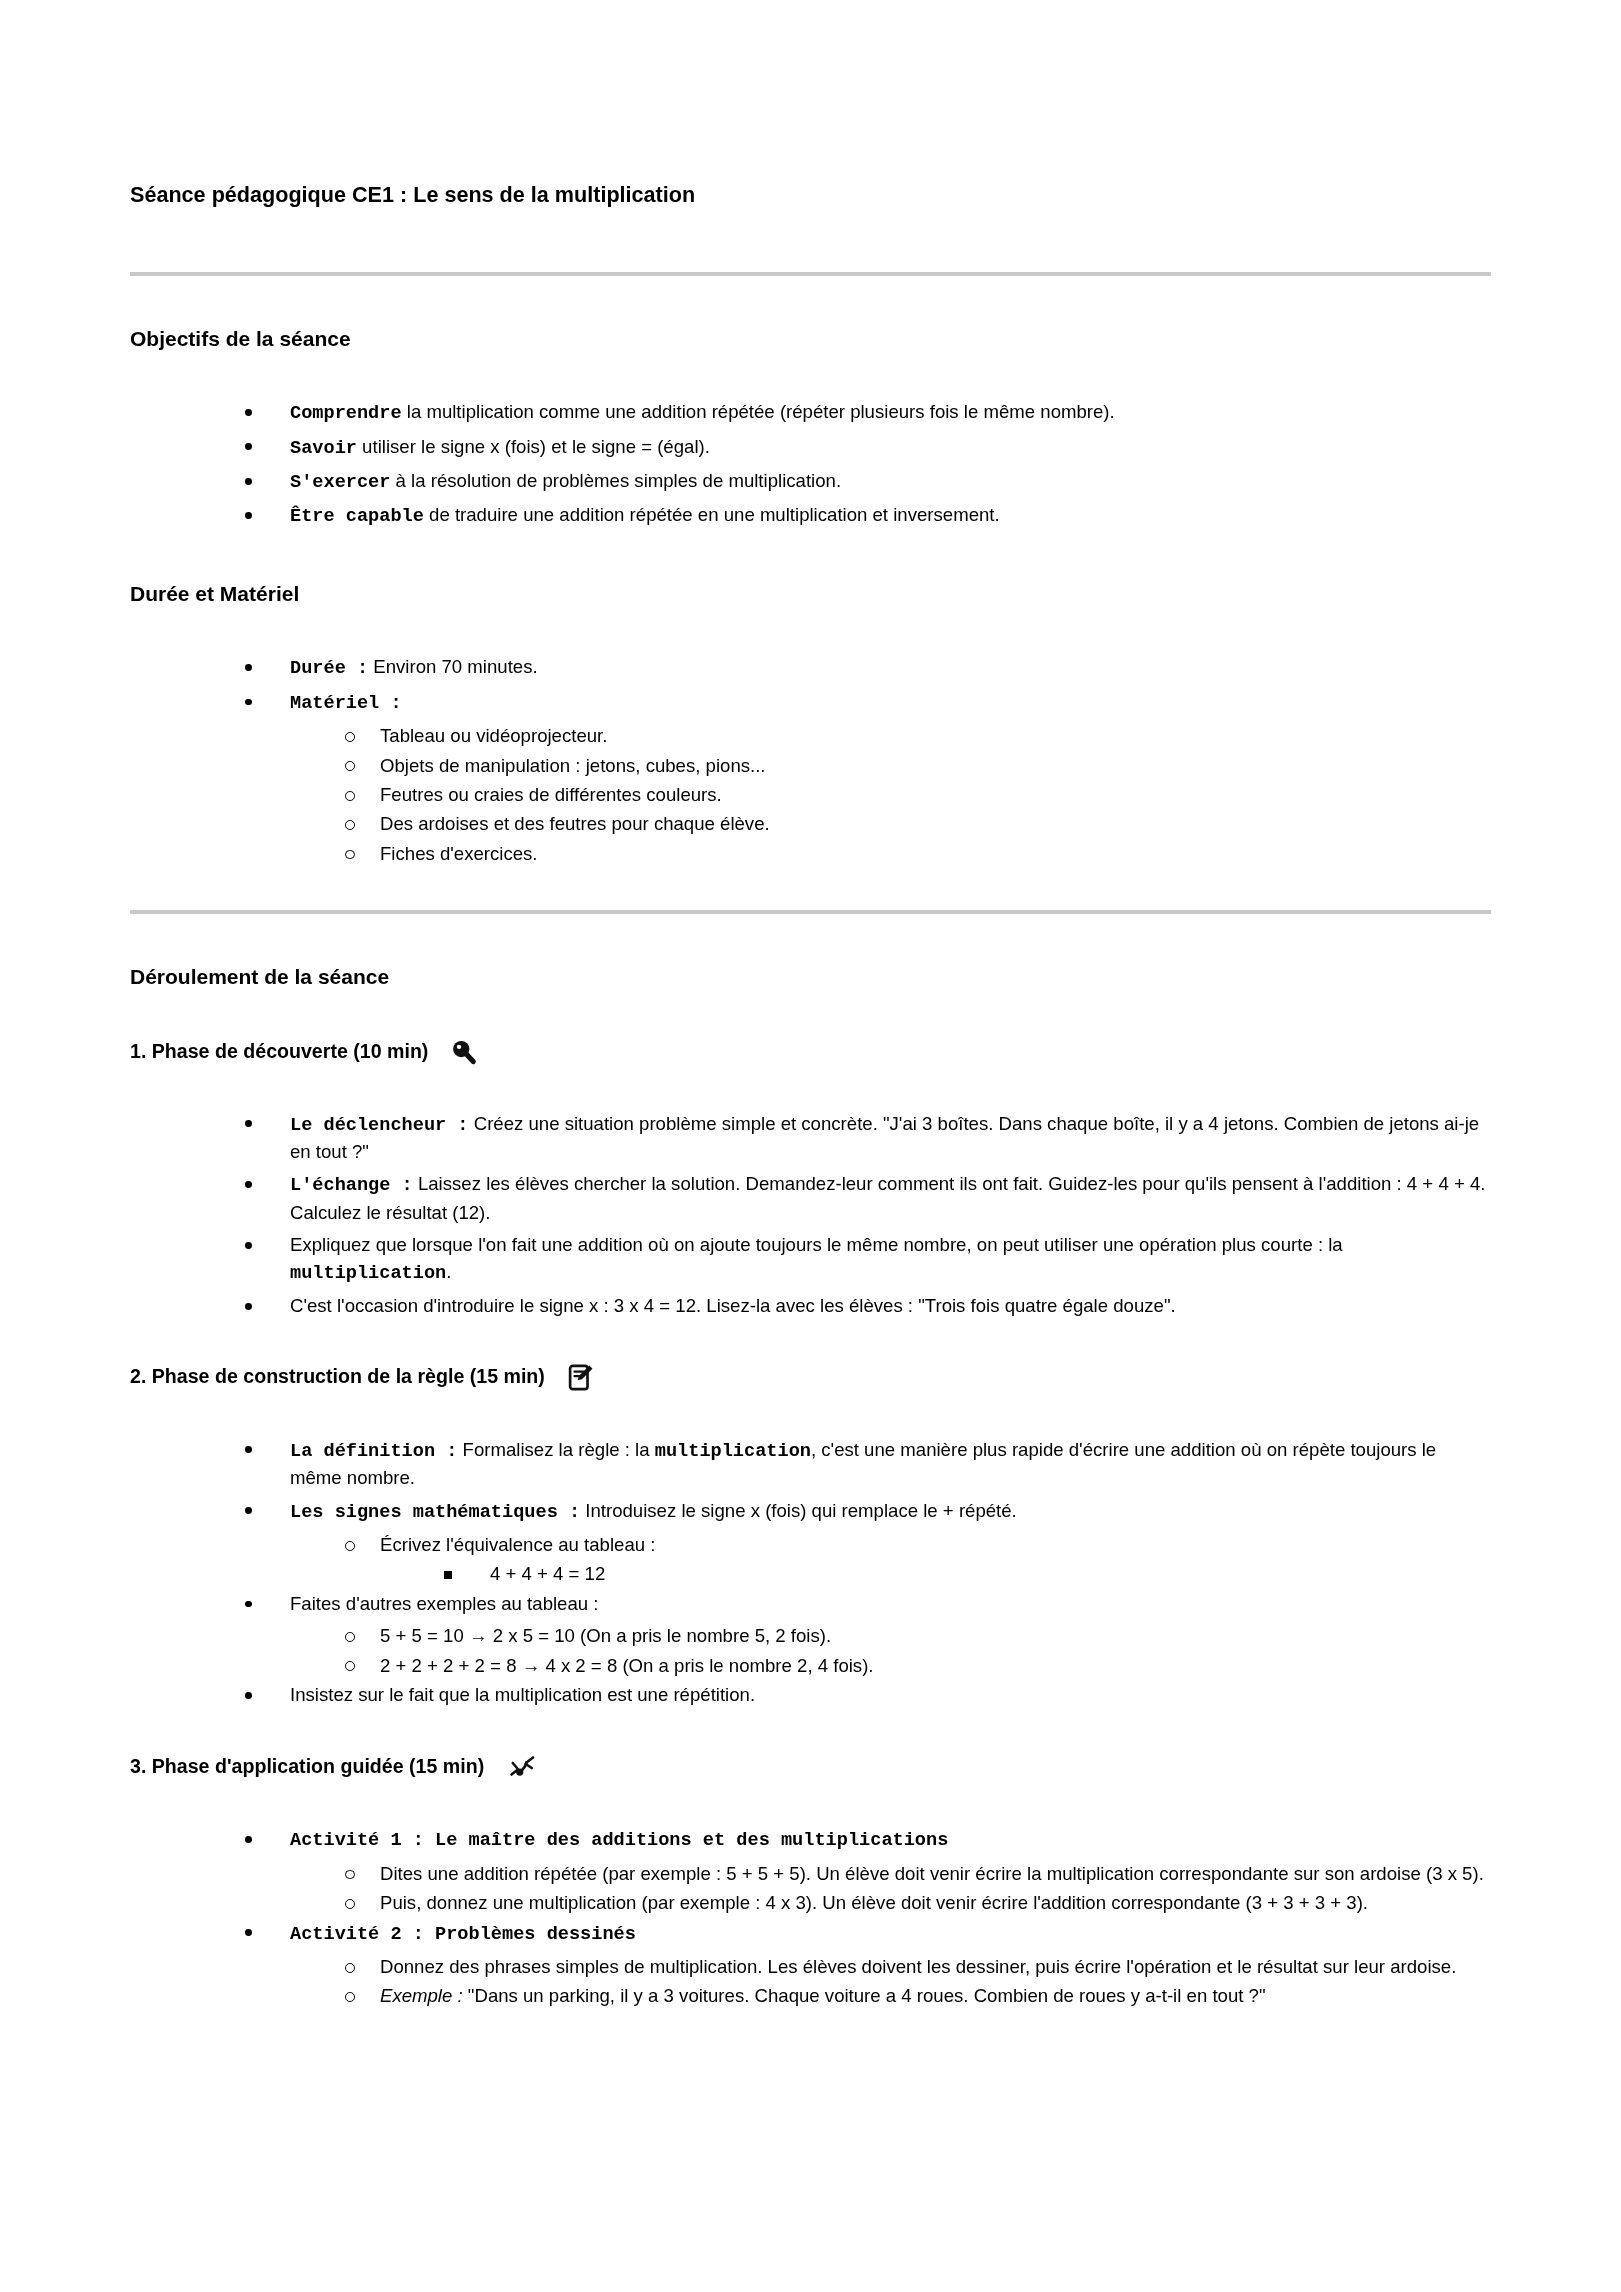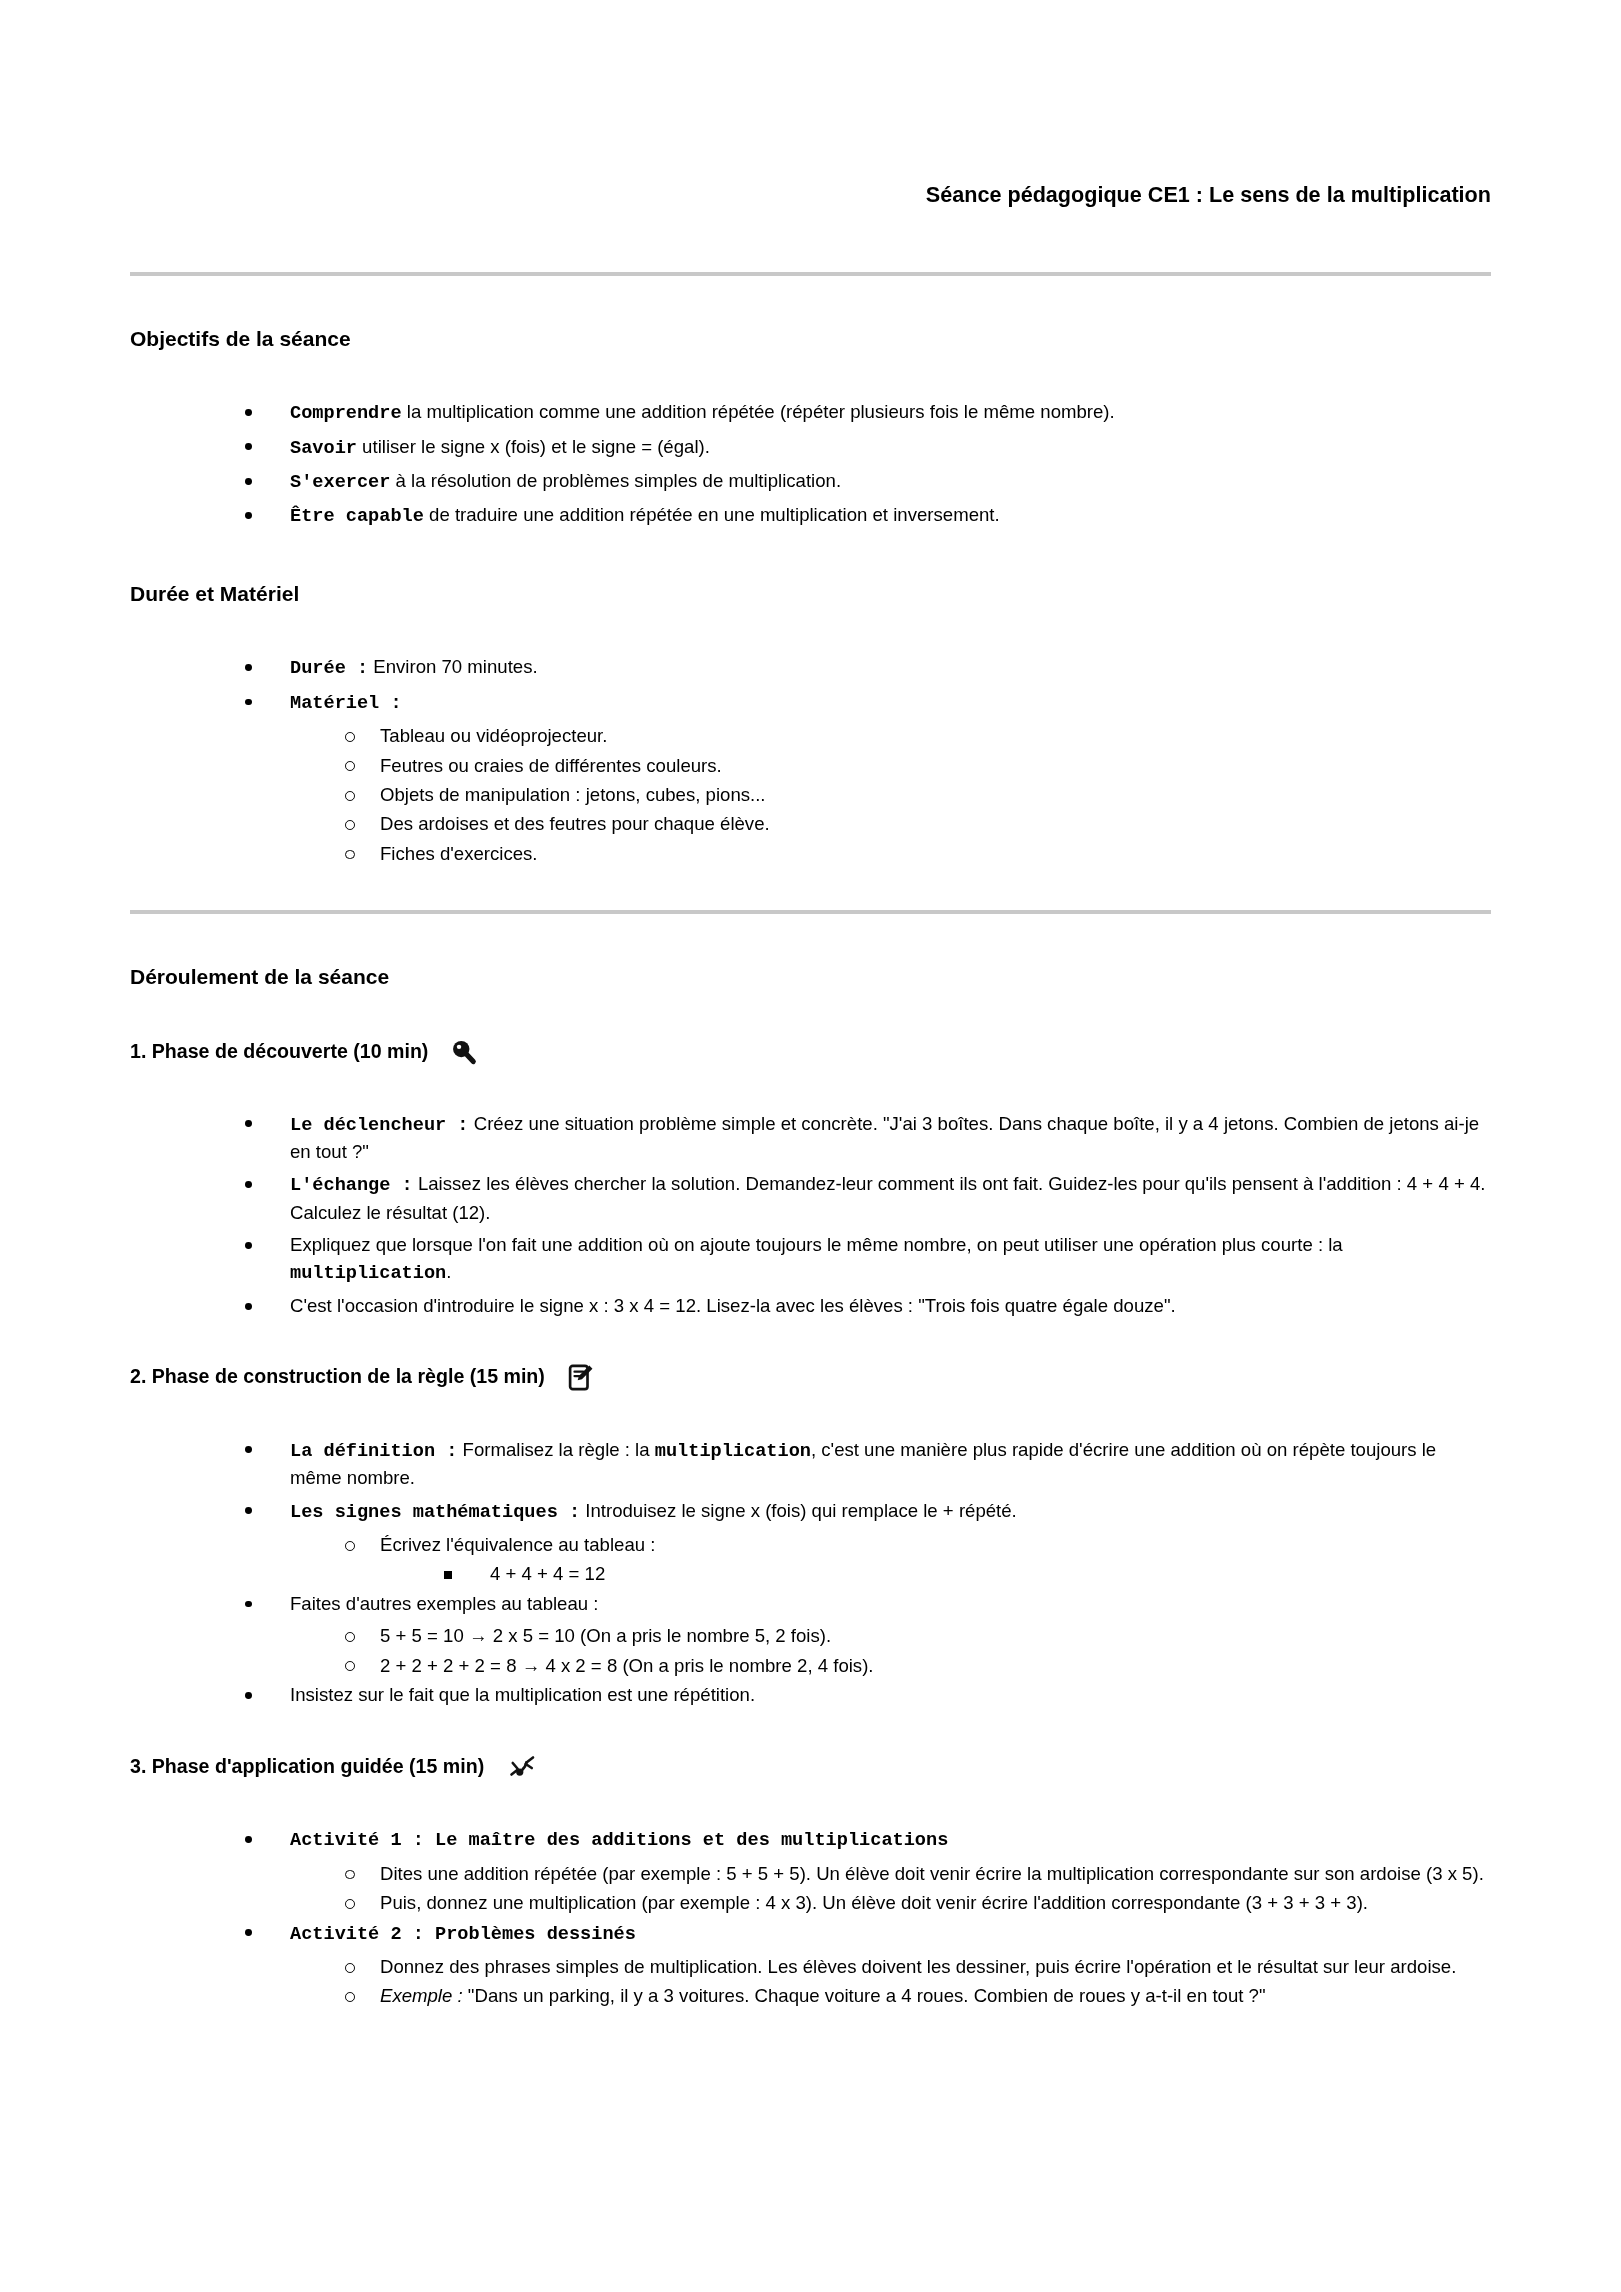--- a/index.html
+++ b/index.html
@@ -7,21 +7,21 @@
     position:relative;
     width:1621px;height:2293px;
     box-sizing:border-box;
     padding:180px 130px 39px 130px;
     background:#ffffff;
     color:#000;
     font-family:"Liberation Sans", sans-serif;
     font-size:18.6px;line-height:26.5px;
     overflow:hidden;
   }
-  h1.doc-title{font-size:21.6px;line-height:29px;font-weight:700;margin:0 0 63px 0;text-align:right;}
+  h1.doc-title{font-size:21.6px;line-height:29px;font-weight:700;margin:0 0 63px 0;}
   .divider{border:none;height:3.9px;background:#c8c8c8;margin:0;}
   .divider.d2{margin-top:43px;}
   h2.section{font-size:21px;line-height:27.4px;font-weight:700;margin:49px 0 47px 0;}
   h3.phase{font-size:19.6px;line-height:27.4px;font-weight:700;margin:43px 0 45px 0;display:flex;align-items:center;gap:21px;}
   h3.phase .ph-txt{white-space:nowrap;}
   .icon{flex:none;display:inline-block;}
 
   .li1,.li2,.li3{display:flex;}
   .li1{margin:0 0 5.9px 0;}
   .li2,.li3{margin:0 0 2.9px 0;justify-content:center;}
@@ -88,27 +88,27 @@
   <div class="li2">
     <span class="mk2">
         <span class="circ"></span>
       </span>
     <div class="bd">Tableau ou vidéoprojecteur.</div>
   </div>
   <div class="li2">
     <span class="mk2">
         <span class="circ"></span>
       </span>
+    <div class="bd">Objets de manipulation : jetons, cubes, pions...</div>
+  </div>
+  <div class="li2">
+    <span class="mk2">
+        <span class="circ"></span>
+      </span>
     <div class="bd">Feutres ou craies de différentes couleurs.</div>
-  </div>
-  <div class="li2">
-    <span class="mk2">
-        <span class="circ"></span>
-      </span>
-    <div class="bd">Objets de manipulation : jetons, cubes, pions...</div>
   </div>
   <div class="li2">
     <span class="mk2">
         <span class="circ"></span>
       </span>
     <div class="bd">Des ardoises et des feutres pour chaque élève.</div>
   </div>
   <div class="li2">
     <span class="mk2">
         <span class="circ"></span>

